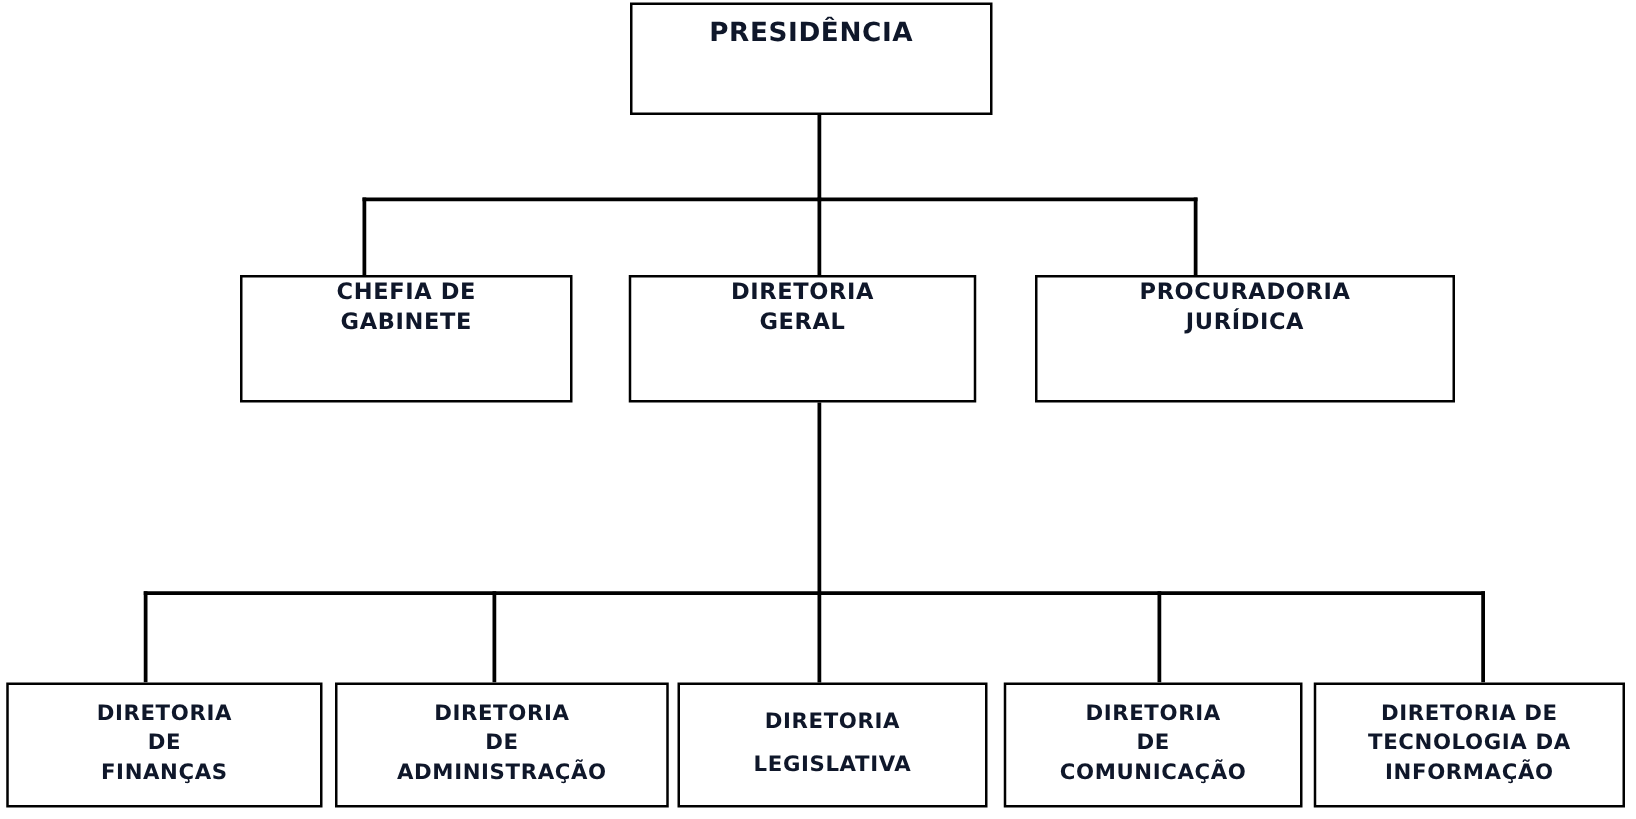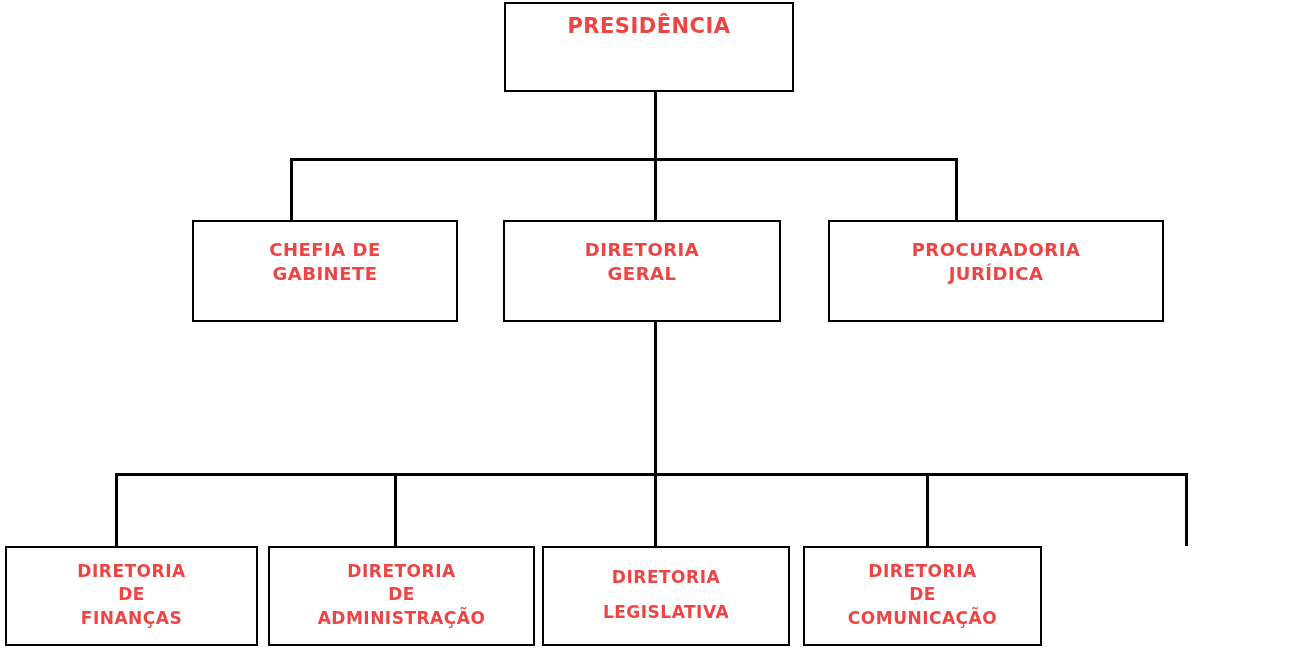--- a/index.html
+++ b/index.html
@@ -21,32 +21,32 @@
     border: 2px solid #000000;
     background: #ffffff;
     display: flex;
     flex-direction: column;
     align-items: center;
     justify-content: flex-start;
     text-align: center;
   }
   .node-label {
     font-weight: bold;
-    color: #ef4444;
+    color: #0f172a;
     letter-spacing: 0.5px;
     white-space: pre-line;
     line-height: 1.30;
   }
   .tier1 .node-label {
     font-size: 21px;
     padding-top: 9px;
   }
   .tier2 .node-label {
     font-size: 18px;
-    padding-top: 16px;
+    padding-top: 0;
     line-height: 1.32;
   }
   .tier3 .node-label {
     font-size: 17px;
     padding-top: 12px;
     line-height: 1.38;
   }
   .tier3.wide-gap .node-label {
     line-height: 2.05;
     padding-top: 12px;
@@ -113,14 +113,19 @@
     <div class="node-label">DIRETORIA
 LEGISLATIVA</div>
   </div>
 
   <div class="node-box tier3" style="left:803px; top:546px; width:239px; height:100px;">
     <div class="node-label">DIRETORIA
 DE
 COMUNICAÇÃO</div>
   </div>
 
+  <div class="node-box tier3" style="left:1051px; top:546px; width:249px; height:100px;">
+    <div class="node-label">DIRETORIA DE
+TECNOLOGIA DA
+INFORMAÇÃO</div>
+  </div>
 
 </div>
 
 </body></html>

